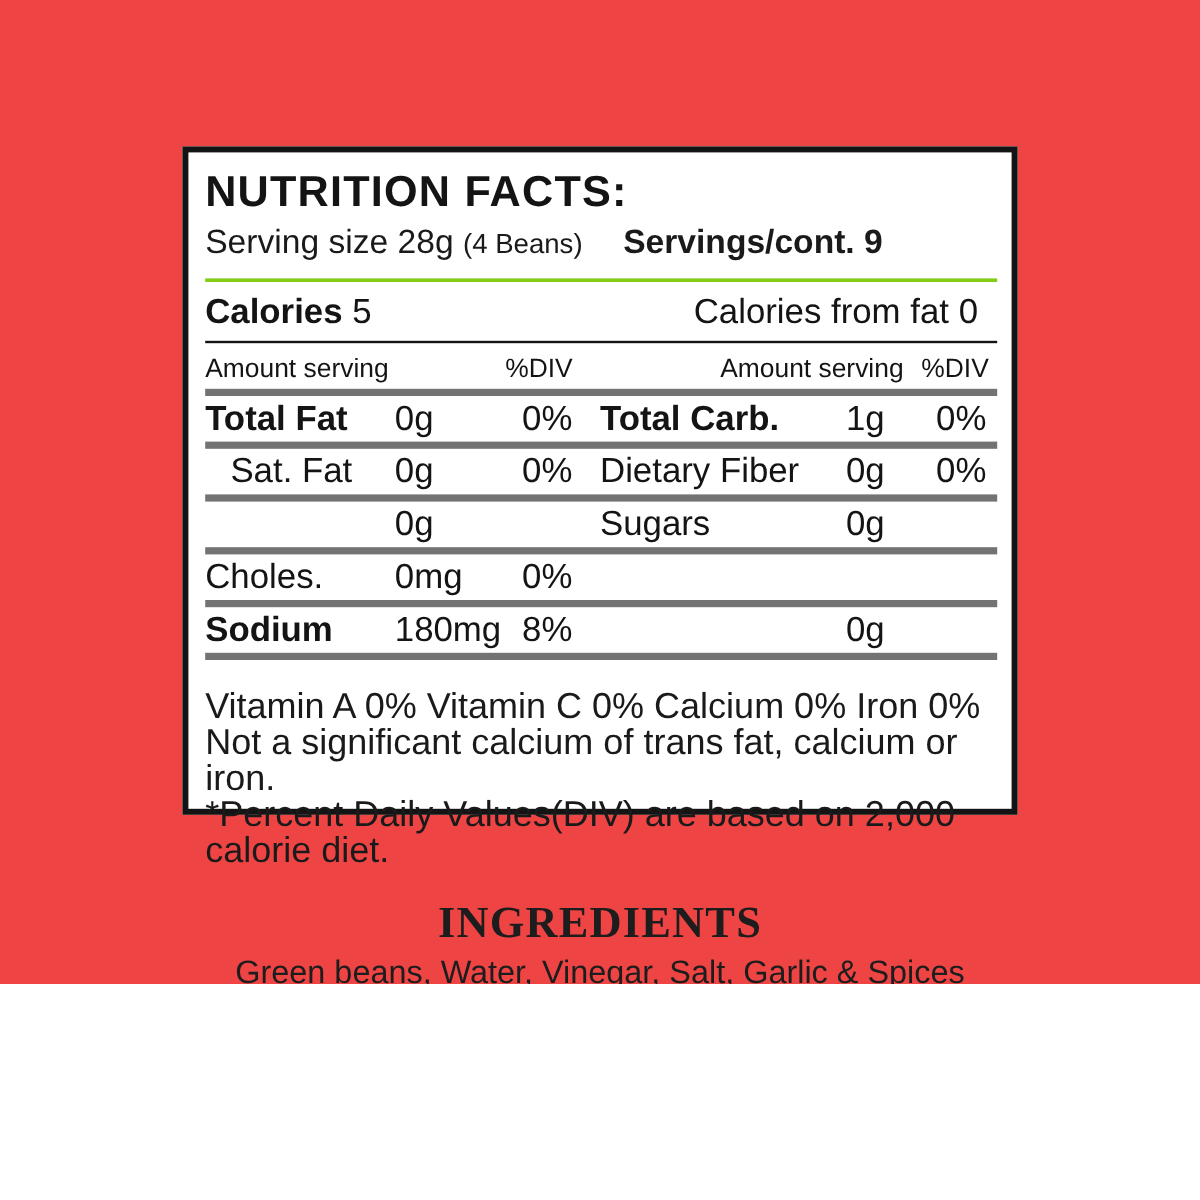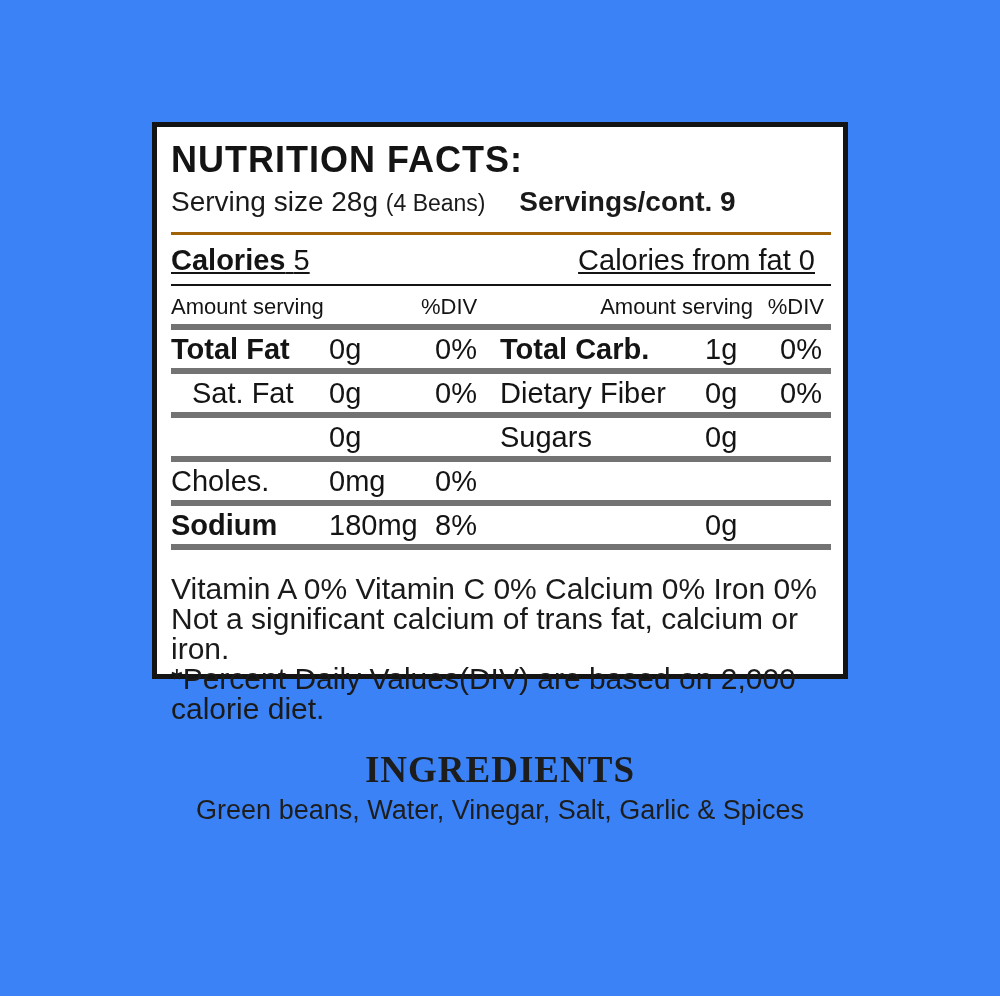--- a/index.html
+++ b/index.html
@@ -1,36 +1,36 @@
 <!DOCTYPE html>
 <html><head>
 <meta charset="utf-8">
 <style>
   * { margin:0; padding:0; box-sizing:border-box; }
   html,body { width:1000px; height:1000px; background:#ffffff; font-family:"Liberation Sans", sans-serif; color:#141414; }
-  .page { position:relative; width:1000px; height:996px; background:#3b82f6; overflow:hidden; }
+  .page { position:relative; width:1000px; height:820px; background:#ef4444; overflow:hidden; }
 
   .nf-box {
     position:absolute; left:152px; top:122px; width:696px; height:557px;
     border:5px solid #141414; background:#ffffff;
     padding:14px 12px 0 14px;
   }
   .nf-title {
     font-size:36px; line-height:38px; font-weight:700; letter-spacing:1px; color:#141414;
   }
   .nf-serving {
     margin-top:6px; font-size:28px; line-height:34px; white-space:nowrap; color:#1a1a1a;
   }
   .nf-serving .note { font-size:23px;margin-top:46px; }
   .nf-serving .servings { margin-left:26px;font-weight:bold; }
 
   .nf-calories {
-    margin-top:12px; border-top:3px solid #a16207; border-bottom:2px solid #141414;
+    margin-top:12px; border-top:3px solid #84cc16; border-bottom:2px solid #141414;
     display:flex; justify-content:space-between; align-items:center;
-    padding:9px 16px 8px 0; font-size:29px; line-height:32px;text-decoration:underline;
+    padding:9px 16px 8px 0; font-size:29px; line-height:32px;
   }
   .nf-calories .cal-word { font-weight:700; }
 
   .nf-grid {
     display:grid;
     grid-template-columns:158px 92px 56px 23px 205px 62px 63px;
     align-items:center;
   }
   .nf-row { border-bottom:6px solid #737373; height:44px; font-size:29px; }
   .nf-header-row { height:44px; font-size:22px; align-items:end; padding-bottom:4px; }

